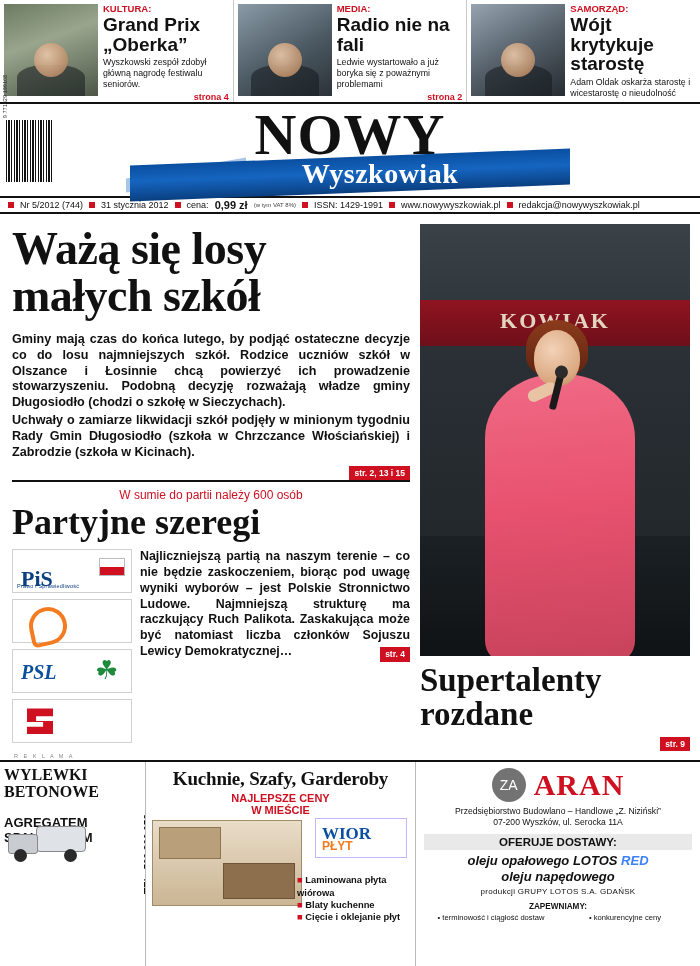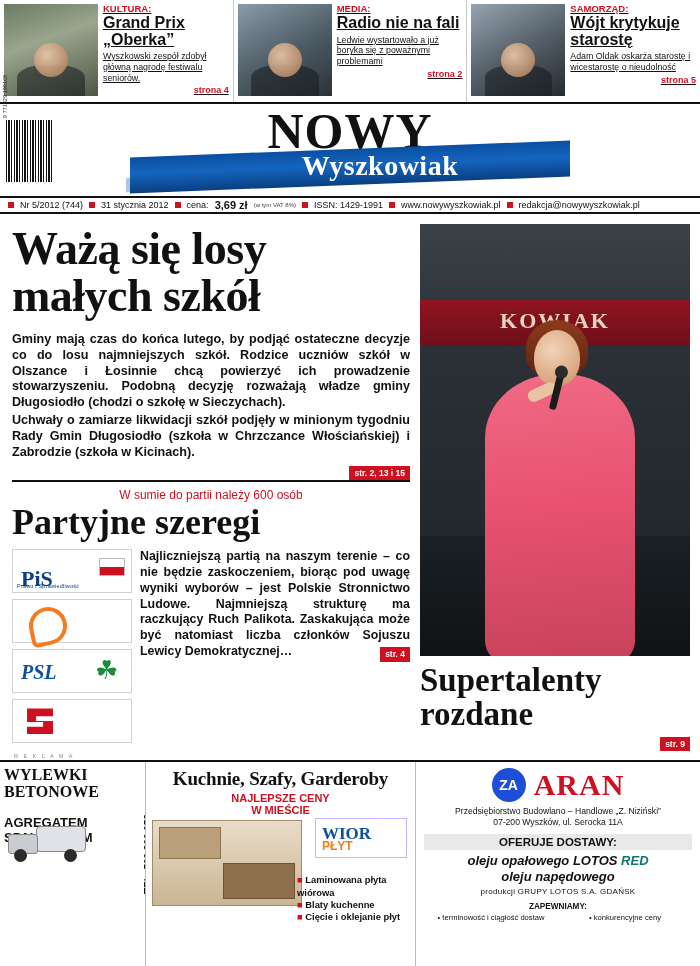--- a/index.html
+++ b/index.html
@@ -43,30 +43,30 @@
     width:34px; height:34px; margin-left:-17px; border-radius:50%;
     background: radial-gradient(circle at 38% 35%, #e6c6a8, #b98d6a 70%, #8a6346 100%);
     opacity:.92;
   }
   .ph-a::before, .ph-b::before, .ph-c::before {
     content:""; position:absolute; left:14%; bottom:0;
     width:72%; height:34%;
     background: rgba(20,25,30,.55);
     border-radius: 40% 40% 0 0;
   }
-  .teaser-txt { flex: 1 1 auto; min-width: 0; text-decoration: underline; }
+  .teaser-txt { flex: 1 1 auto; min-width: 0; }
   .teaser-kicker {
     color: #cf1020;
     font-size: 9.5px;
     font-weight: bold;
     line-height: 1.05;
     margin: 0 0 1px 0;
   }
   .teaser-title {
-    font-size: 16px;
+    font-size: 19px;
     font-weight: bold;
     line-height: 1.04;
     margin: 0 0 3px 0;
     color: #111;
   }
   .teaser-lead {
     font-size: 8.8px;
     line-height: 1.22;
     margin: 0;
     color: #111;
@@ -105,21 +105,21 @@
     color: #222;
   }
   .logo-wrap {
     text-align: center;
     position: relative;
     height: 92px;
   }
   .logo-nowy {
     font-family: "Liberation Serif", serif;
     font-weight: bold;
-    font-size: 50px;
+    font-size: 58px;
     letter-spacing: 1px;
     color: #111;
     line-height: 0.94;
     margin: 0;
     padding-top: 2px;
   }
   .logo-bar {
     position: relative;
     width: 440px;
     margin: -6px auto 0 auto;
@@ -405,34 +405,34 @@
     position:absolute; right:6px; top:112px; width:112px;
     font-size:9.4px; font-weight:bold; line-height:1.3;
   }
   .ad2-list .bullet { color:#cf1020; font-weight:bold; }
 
   
   .ad3 { flex: 1 1 auto; position: relative; padding: 6px 8px; }
   .aran-row { display:flex; align-items:center; justify-content:center; gap:8px; margin-bottom:4px; }
   .aran-badge {
     width:34px; height:34px; border-radius:50%;
-    background:#1d4ed8; color:#fff; font-weight:bold; font-size:14px;
+    background:#737373; color:#fff; font-weight:normal; font-size:14px;
     display:flex; align-items:center; justify-content:center;
   }
   .aran-name {
     font-family:"Liberation Serif",serif; font-weight:bold; font-size:30px;
     color:#cf1020; letter-spacing:1px;
   }
   .ad3-line { text-align:center; font-size:8.6px; line-height:1.3; }
   .ad3-offer {
     background:#e9e9e9; text-align:center; font-weight:bold; font-size:11.5px;
     padding:2px 0; margin:5px 0 3px 0;
   }
   .ad3-fuel { text-align:center; font-size:13px; font-weight:bold; font-style:italic; line-height:1.25; }
-  .ad3-fuel .red { color:#0f766e; }
+  .ad3-fuel .red { color:#3b82f6; }
   .ad3-prod { text-align:center; font-size:8px; letter-spacing:.3px; margin-top:2px; }
   .ad3-zap { text-align:center; font-size:8.2px; font-weight:bold; margin-top:6px; }
   .ad3-two { display:flex; font-size:7.6px; margin-top:2px; }
   .ad3-two div { flex:1 1 0; text-align:center; line-height:1.25; }
 </style>
 </head>
 <body>
 
 <div class="page">
 
@@ -481,21 +481,21 @@
     </div>
   </div>
 
   <div class="infobar">
     <span class="sqr"></span>
     <span>Nr 5/2012 (744)</span>
     <span class="sqr"></span>
     <span>31 stycznia 2012</span>
     <span class="sqr"></span>
     <span>cena:</span>
-    <span class="price-big">3,69 zł</span>
+    <span class="price-big">0,99 zł</span>
     <span class="vat">(w tym VAT 8%)</span>
     <span class="sqr"></span>
     <span>ISSN: 1429-1991</span>
     <span class="sqr"></span>
     <span>www.nowywyszkowiak.pl</span>
     <span class="sqr"></span>
     <span>redakcja@nowywyszkowiak.pl</span>
   </div>
 
   <div class="body-wrap">

